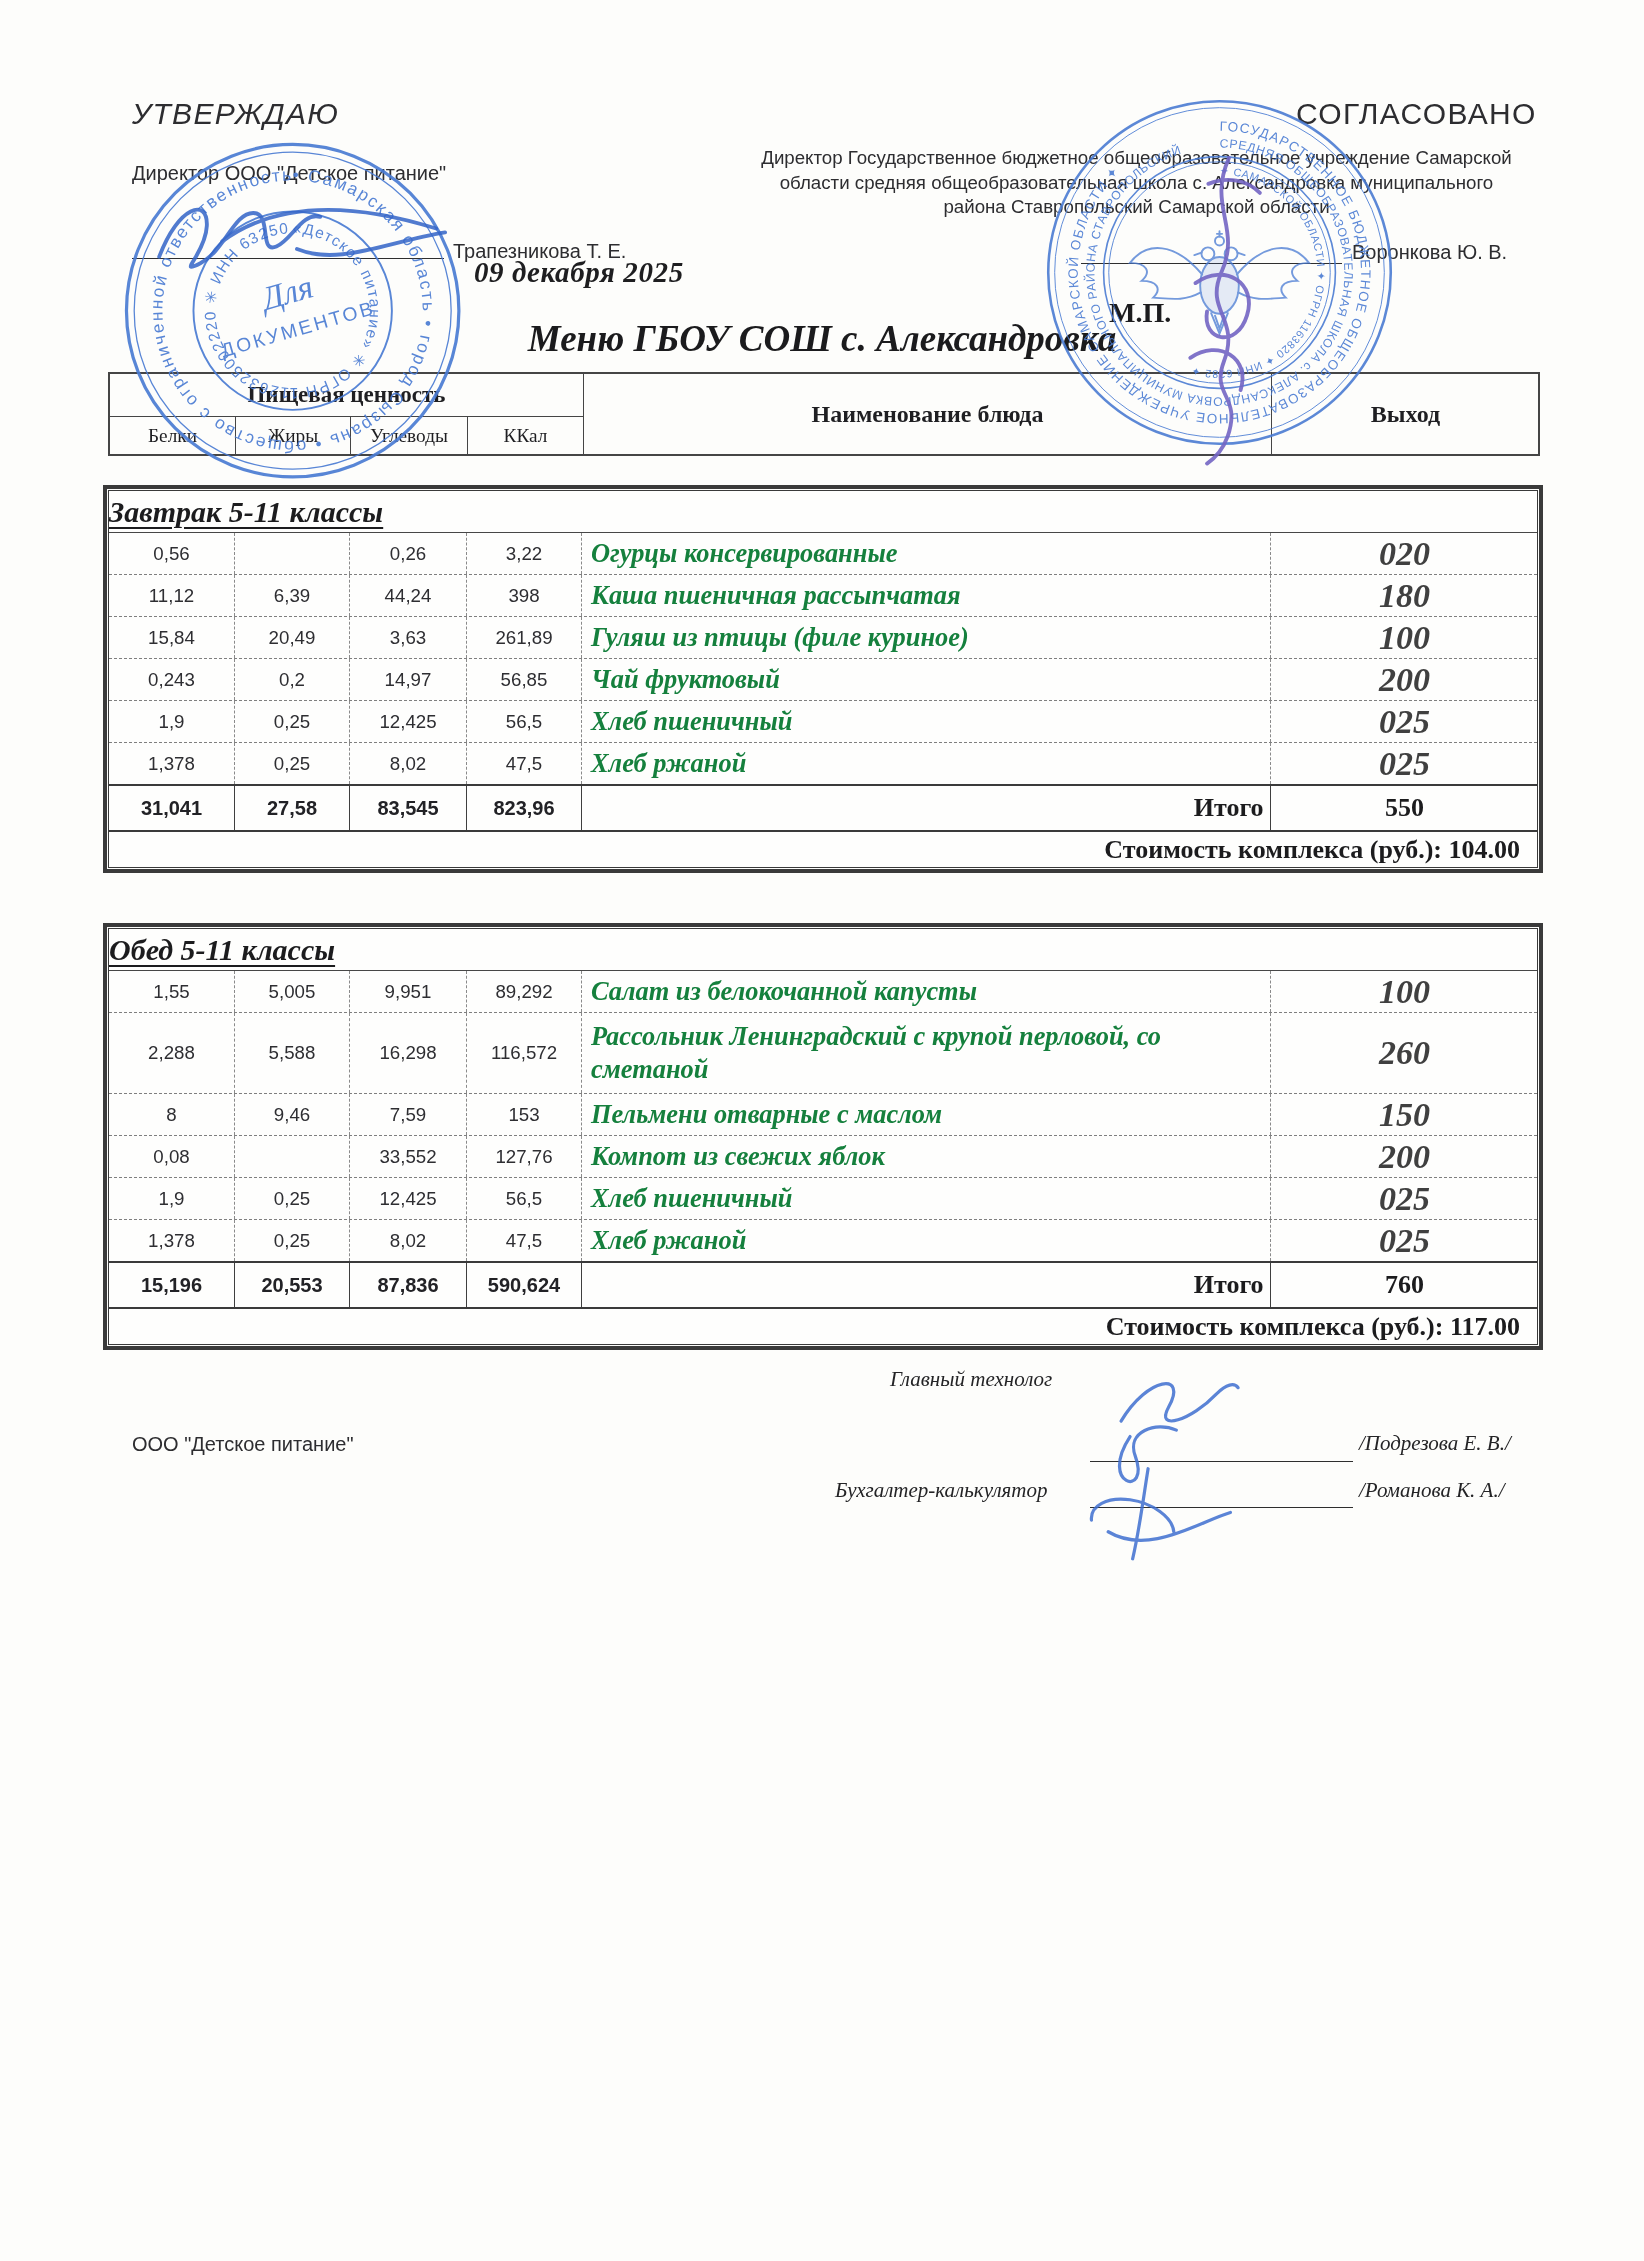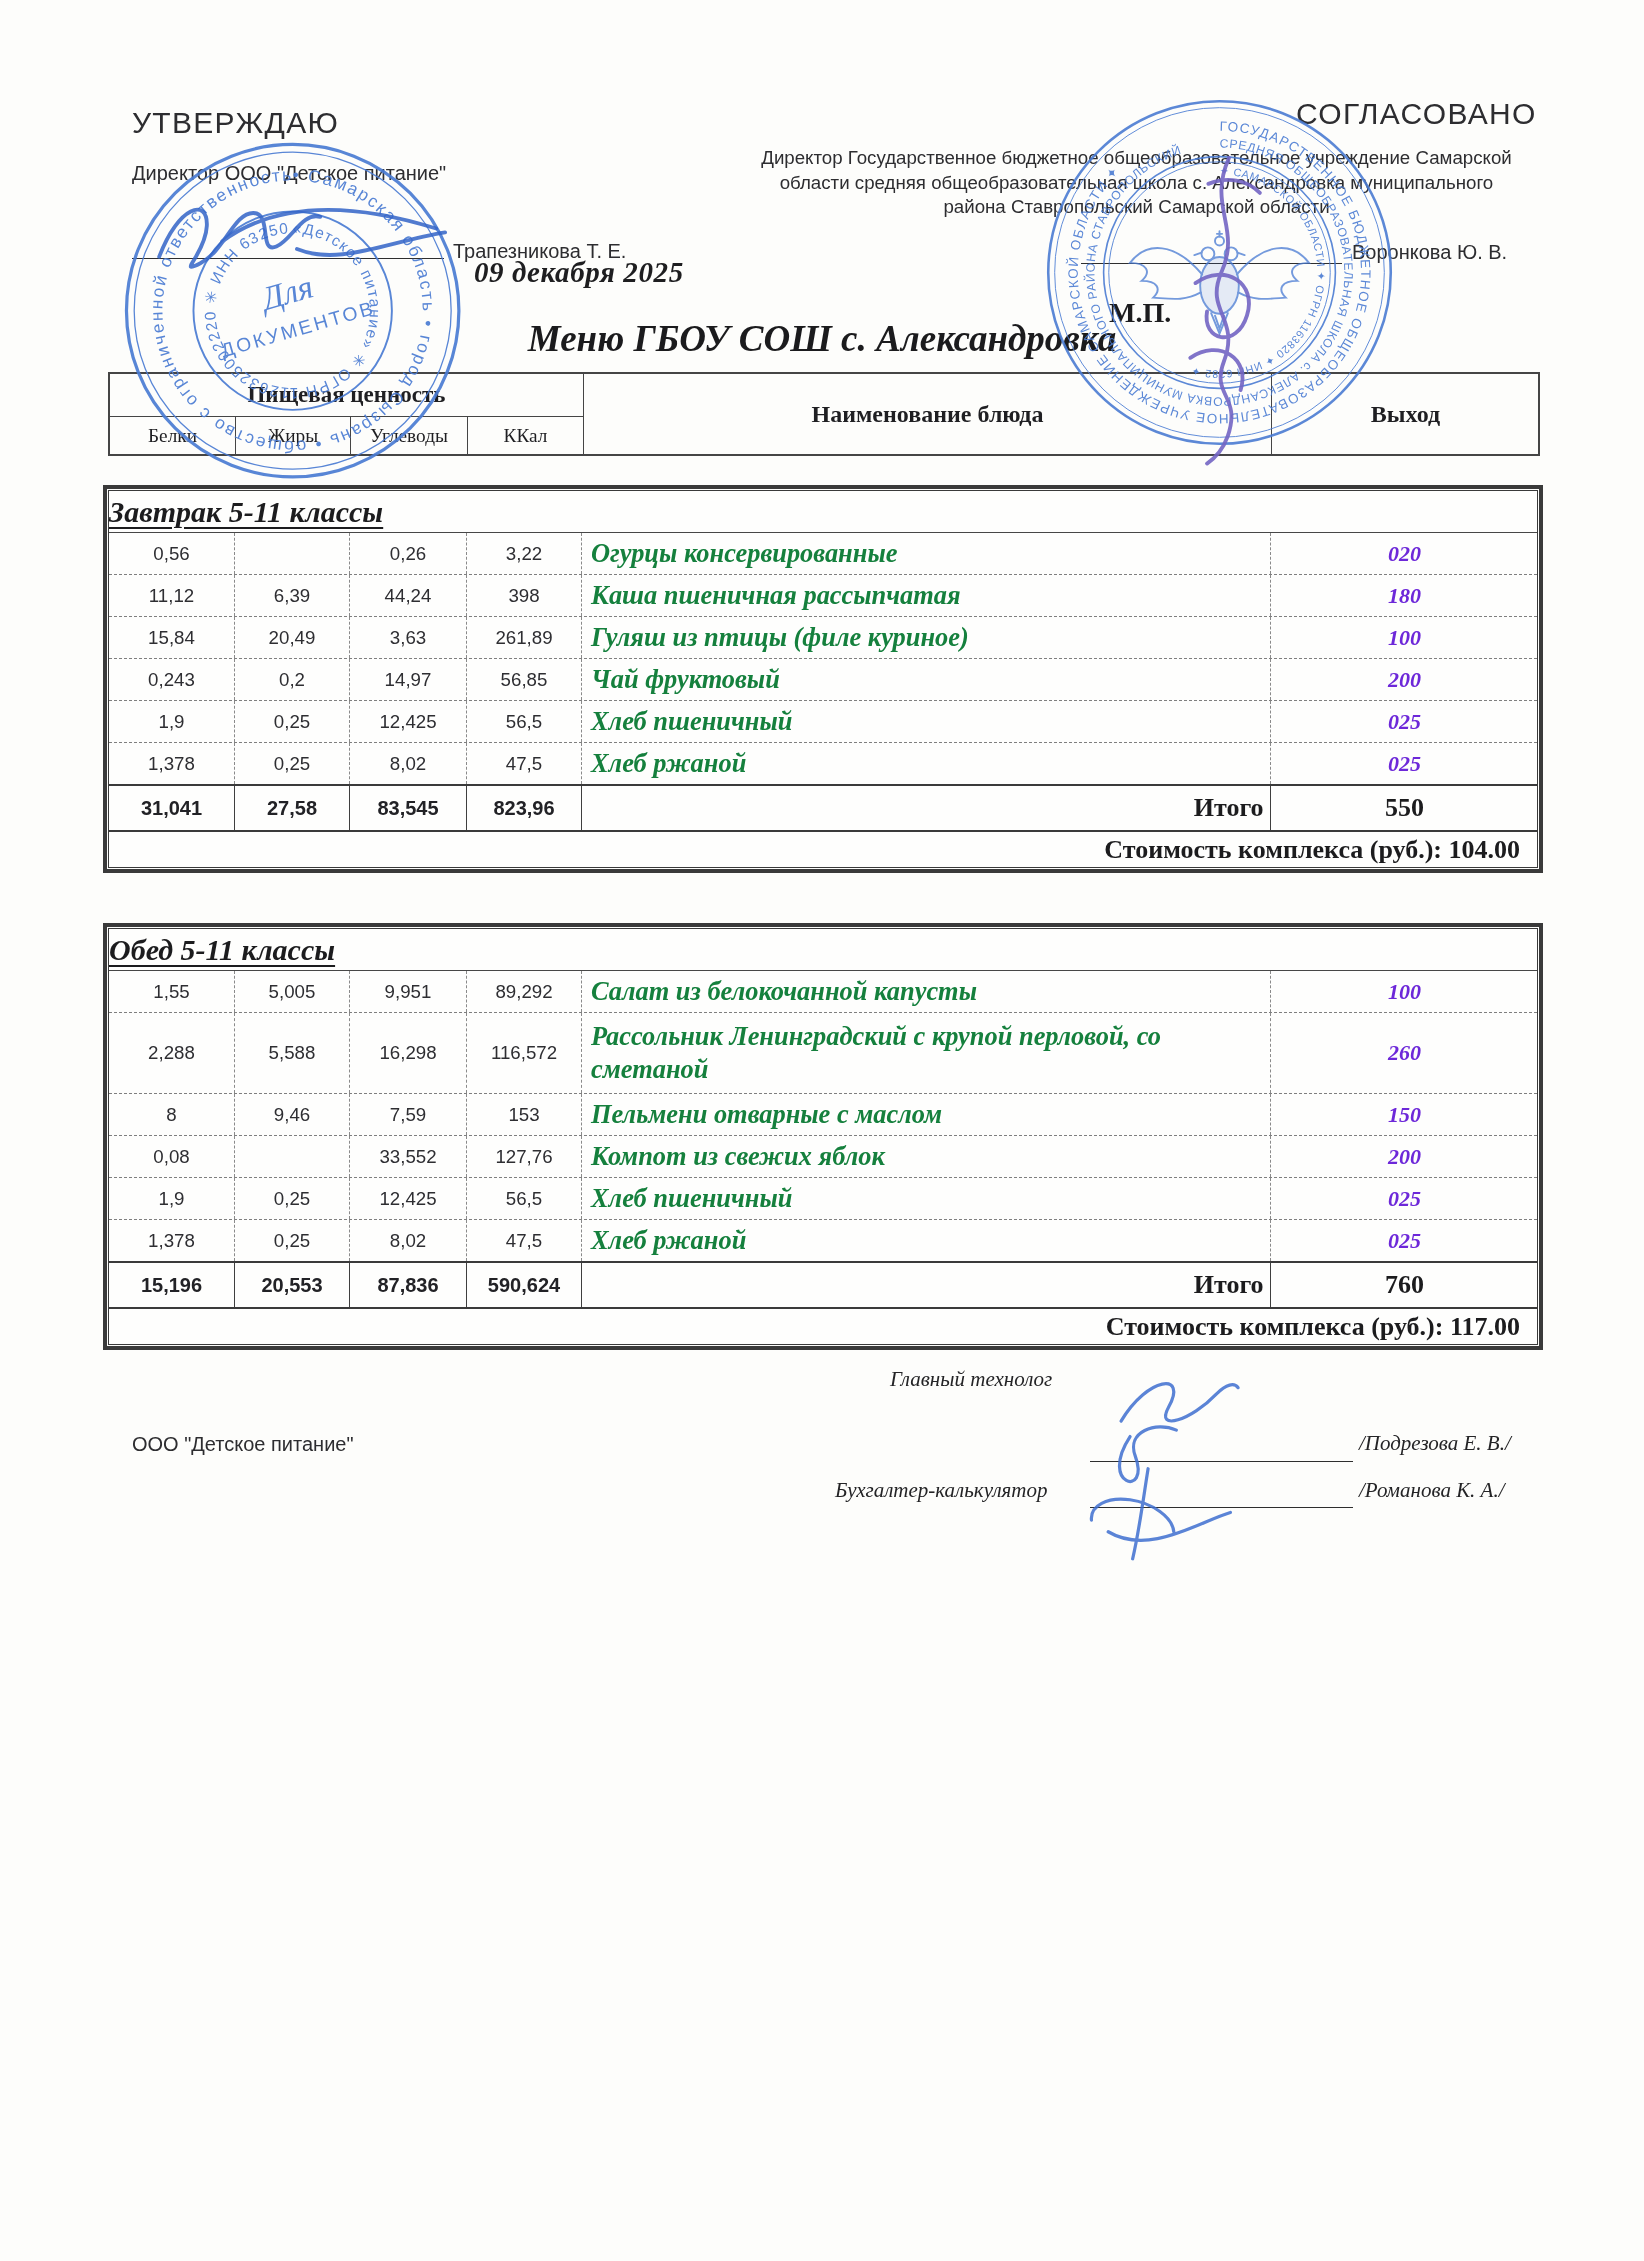--- a/index.html
+++ b/index.html
@@ -66,21 +66,21 @@
   .td{display:flex; align-items:center; justify-content:center; box-sizing:border-box;}
   .td.v{border-right:1.3px dashed #8a8a8a;}
   .td.num{font-size:18.7px; color:#2e2e32;}
   .td.dish{
     justify-content:flex-start; padding:3.9px 6.4px 3.9px 9px;
     font-family:"Liberation Serif", serif; font-style:italic; font-weight:700;
     font-size:26.4px; color:#15803d; line-height:33px;
   }
   .td.out{
     font-family:"Liberation Serif", serif; font-style:italic; font-weight:700;
-    font-size:22px; color:#6d28d9;
+    font-size:34px; color:#404040;
   }
   .tr.tall{min-height:80px;}
   .total-row{
     display:grid; grid-template-columns:126px 115px 117px 115px 689px 267px;
     min-height:44px; border-top:2.6px solid #3a3a3a;
   }
   .total-row .td{border-right:1.3px solid #3f3f3f;}
   .total-row .td:last-child{border-right:none;}
   .total-row .num{font-weight:700; font-size:20px; color:#222226;}
   .total-label{
@@ -100,21 +100,21 @@
   .company{font-size:20px; color:#2d2d30;}
   .sig-label{font-family:"Liberation Serif", serif; font-style:italic; font-size:21px; color:#242426;}
   .sig-name{font-family:"Liberation Serif", serif; font-style:italic; font-size:21px; color:#242426;}
   .stamp{pointer-events:none;}
 </style>
 </head>
 <body>
 
 <div class="page">
 
-  <div class="abs approve-heading" style="left:132px; top:106px;">УТВЕРЖДАЮ</div>
+  <div class="abs approve-heading" style="left:132px; top:97px;font-style:italic;">УТВЕРЖДАЮ</div>
   <div class="abs approve-role" style="left:132px; top:162px;">Директор ООО "Детское питание"</div>
   <div class="abs sign-line" style="left:132px; top:258px; width:312px;"></div>
   <div class="abs signer" style="left:453px; top:240px;">Трапезникова Т. Е.</div>
   <div class="abs doc-date" style="left:474px; top:256px;">09 декабря 2025</div>
 
   <svg class="abs stamp" style="left:111px; top:129px; z-index:6; opacity:.92;" width="364" height="364" viewBox="0 0 565 565">
     <g stroke="#4b7cd3" fill="none">
       <circle cx="282" cy="282" r="258" stroke-width="5"></circle>
       <circle cx="282" cy="282" r="246" stroke-width="2"></circle>
       <circle cx="282" cy="282" r="154" stroke-width="3"></circle>

